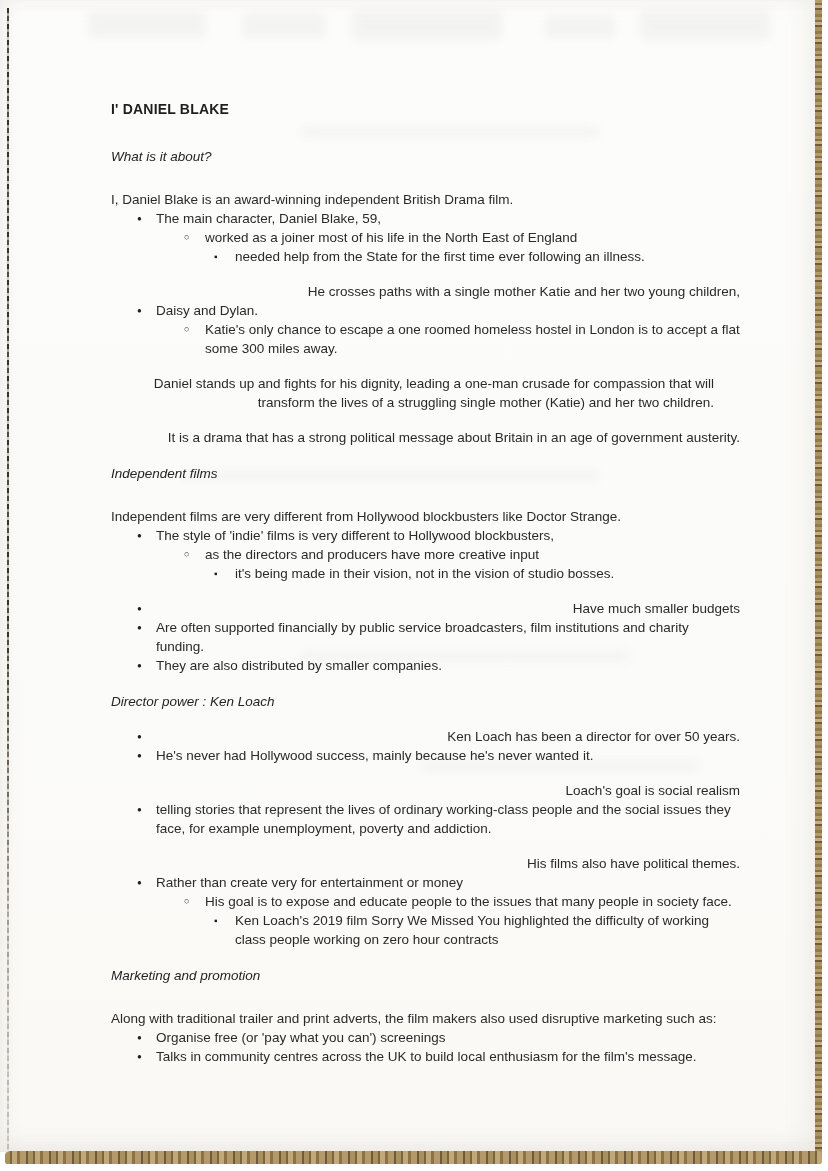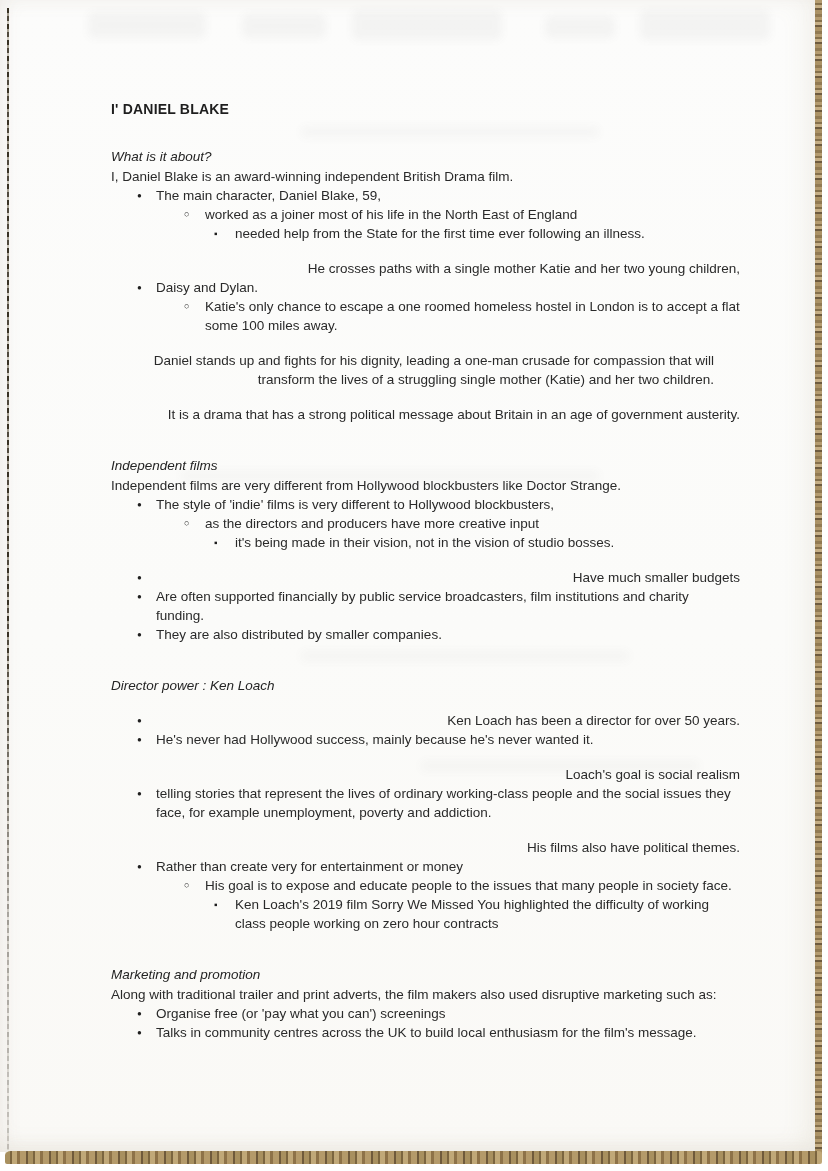--- a/index.html
+++ b/index.html
@@ -42,23 +42,23 @@
   
   .tex{position:absolute;background:#6a6a6a;opacity:0.055;filter:blur(4px);border-radius:6px;}
   
   .content{
     position:absolute;left:8px;top:0;width:816px;box-sizing:border-box;
     padding:100px 84px 0 103px;
     color:#2a2a2a;font-size:13.5px;line-height:19px;
     text-rendering:optimizeLegibility;
   }
   .doc-title{font-weight:bold;font-size:14px;letter-spacing:0.2px;color:#1e1e1e;}
-  .heading{font-style:italic;margin-top:32px;color:#242424;}
+  .heading{font-style:italic;margin-top:17px;color:#242424;}
   .mth1{margin-top:28px;}
-  .mtp{margin-top:1px;}
+  .mtp{margin-top:24px;}
   .mt{margin-top:16px;text-align:right;}
   .ln{position:relative;}
   .ind{padding-left:7px;}
   .pc{padding:0 26px 0 10px;}
   .l1{padding-left:45px;}
   .l2{padding-left:94px;}
   .l3{padding-left:124px;}
   .mk{position:absolute;color:#1f1f1f;line-height:19px;}
   .l1 .mk{left:26px;top:0;font-size:8px;}
   .l2 .mk{left:73px;top:-0.5px;font-size:9px;}
@@ -85,21 +85,21 @@
 
     <div class="ln heading mth1">What is it about?</div>
 
     <div class="ln p mtp">I, Daniel Blake is an award-winning independent British Drama film.</div>
     <div class="ln l1"><span class="mk">●</span><span class="tx">The main character, Daniel Blake, 59,</span></div>
     <div class="ln l2"><span class="mk">○</span><span class="tx">worked as a joiner most of his life in the North East of England</span></div>
     <div class="ln l3"><span class="mk">▪</span><span class="tx">needed help from the State for the first time ever following an illness.</span></div>
 
     <div class="ln p mt">He crosses paths with a single mother Katie and her two young children,</div>
     <div class="ln l1"><span class="mk">●</span><span class="tx">Daisy and Dylan.</span></div>
-    <div class="ln l2"><span class="mk">○</span><span class="tx">Katie's only chance to escape a one roomed homeless hostel in London is to accept a flat some 100 miles away.</span></div>
+    <div class="ln l2"><span class="mk">○</span><span class="tx">Katie's only chance to escape a one roomed homeless hostel in London is to accept a flat some 300 miles away.</span></div>
 
     <div class="ln pc mt">Daniel stands up and fights for his dignity, leading a one-man crusade for compassion that will transform the lives of a struggling single mother (Katie) and her two children.</div>
     <div class="ln p ind mt">It is a drama that has a strong political message about Britain in an age of government austerity.</div>
 
     <div class="ln heading">Independent films</div>
 
     <div class="ln p mtp">Independent films are very different from Hollywood blockbusters like Doctor Strange.</div>
     <div class="ln l1"><span class="mk">●</span><span class="tx">The style of 'indie' films is very different to Hollywood blockbusters,</span></div>
     <div class="ln l2"><span class="mk">○</span><span class="tx">as the directors and producers have more creative input</span></div>
     <div class="ln l3"><span class="mk">▪</span><span class="tx">it's being made in their vision, not in the vision of studio bosses.</span></div>

